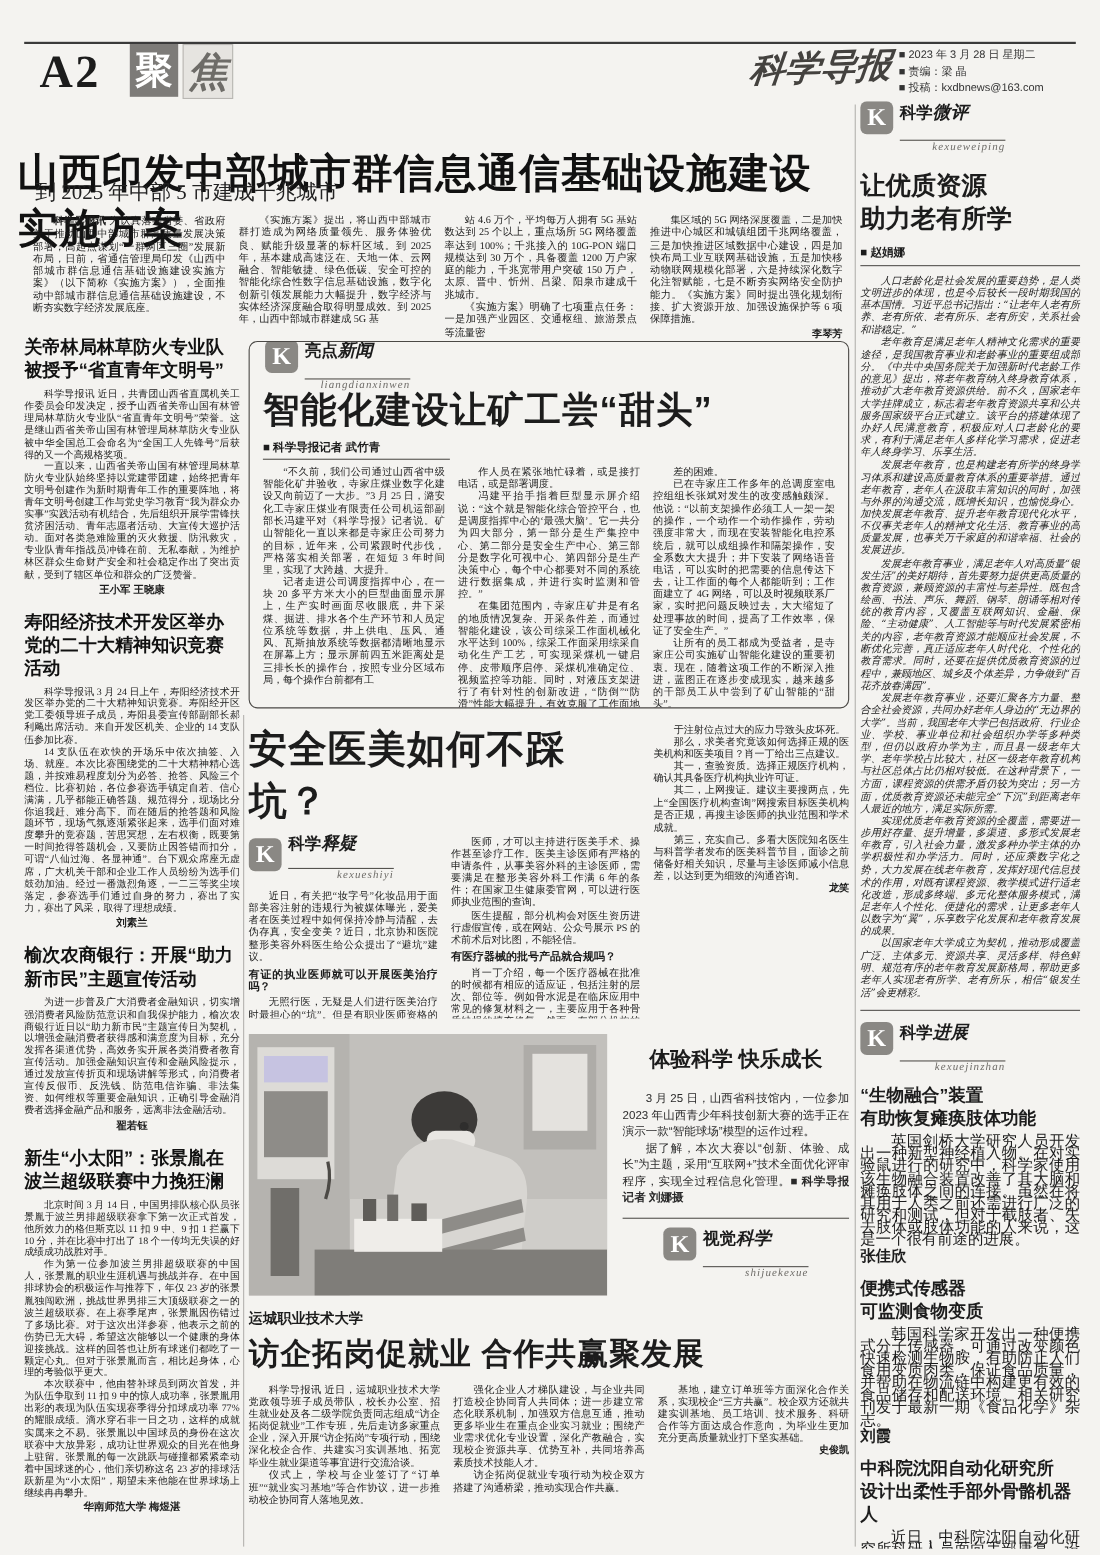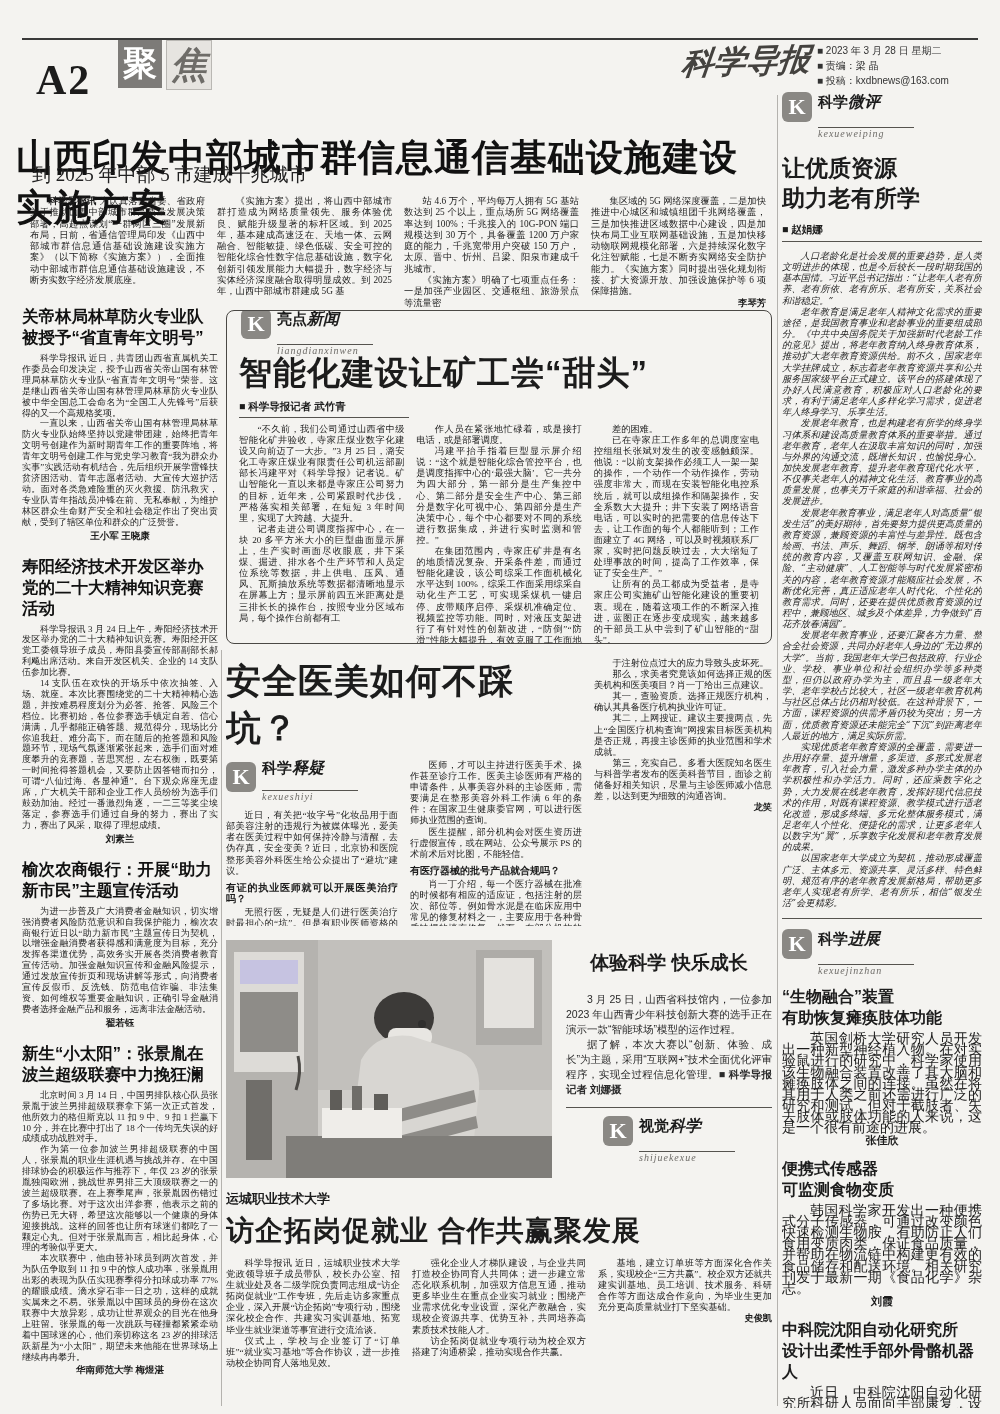--- a/index.html
+++ b/index.html
@@ -1,20 +1,20 @@
 <!DOCTYPE html>
 <html><head>
 <meta charset="utf-8">
 <style>
   html,body{margin:0;padding:0;background:#d8d6d2;}
   .page{position:relative;width:1000px;height:1414px;margin:0 auto;background:#f4f3f0;
         font-family:"Liberation Serif","DejaVu Serif",serif;color:#1c1c1c;overflow:hidden;}
   
   .topline{position:absolute;left:22px;right:22px;top:38px;height:2px;background:#3a3a3a;}
-  .pageno{position:absolute;left:36px;top:56px;font-family:"Liberation Serif",serif;
+  .pageno{position:absolute;left:36px;top:42px;font-family:"Liberation Serif",serif;
           font-size:42px;font-weight:bold;letter-spacing:2px;}
   .focusbox{position:absolute;left:118px;top:40px;display:flex;gap:4px;}
   .focus1{width:44px;height:48px;background:#7d7b78;color:#fff;font-weight:bold;font-size:34px;
           display:flex;align-items:center;justify-content:center;font-family:"Liberation Sans",sans-serif;}
   .focus2{width:44px;height:48px;background:#e6e4e0;color:#6e6c68;border:1px solid #b9b7b3;font-weight:bold;
           font-size:36px;display:flex;align-items:center;justify-content:center;
           font-family:"Liberation Serif",serif;font-style:italic;}
   .paper{position:absolute;right:190px;top:40px;font-size:32px;font-weight:bold;font-style:italic;
          color:#44423f;transform:skew(-8deg) rotate(-2deg);font-family:"Liberation Serif",serif;}
   .mastinfo{position:absolute;right:28px;top:43px;width:155px;font-size:10px;line-height:15px;
@@ -30,21 +30,21 @@
   .news-intro{font-weight:bold;font-family:"Liberation Sans",sans-serif;}
   .byline-r{display:block;text-align:right;font-weight:bold;font-family:"Liberation Sans",sans-serif;}
   
   .klogo{display:flex;align-items:flex-start;gap:6px;}
   .kbox{width:30px;height:30px;background:#8a8884;border-radius:6px;color:#fff;font-weight:bold;
         font-size:22px;display:flex;align-items:center;justify-content:center;
         font-family:"Liberation Serif",serif;flex:0 0 auto;}
   .klogo .names{border-bottom:1px solid #55534f;padding-bottom:14px;min-width:96px;}
   .cn1{font-weight:bold;font-size:15px;font-family:"Liberation Sans",sans-serif;}
   .cn2{font-weight:bold;font-size:16px;font-style:italic;font-family:"Liberation Serif",serif;}
-  .py{font-size:10px;font-style:italic;color:#6e6c68;letter-spacing:1px;}
+  .py{font-size:10px;font-style:italic;color:#6e6c68;letter-spacing:1px;text-align:right;}
   
   .leftrail{position:absolute;left:22px;top:306px;width:196px;height:1100px;overflow:hidden;}
   .lart{margin-bottom:13px;}
   .lart h3{margin:0 0 5px;font-size:16.5px;line-height:21px;font-weight:900;
            font-family:"Liberation Sans",sans-serif;color:#111;}
   .lart p{margin:0;font-size:9px;line-height:10.9px;text-align:justify;text-indent:2em;}
   .lart .sig{text-align:center;font-weight:bold;font-size:9.5px;font-family:"Liberation Sans",sans-serif;margin-top:2px;}
   
   .midwrap{position:absolute;left:226px;top:310px;width:546px;}
   .spotbox{position:relative;border:1.5px solid #4a4845;border-radius:8px;padding:10px 12px 10px;height:312px;overflow:hidden;}
@@ -84,21 +84,21 @@
   .sbtitle{margin:14px 0 10px;font-size:23px;line-height:30px;font-weight:900;
            font-family:"Liberation Sans",sans-serif;}
   .sbby{border-bottom:1.5px solid #55534f;font-weight:bold;font-size:10.5px;
         font-family:"Liberation Sans",sans-serif;padding-bottom:4px;margin-bottom:8px;}
   .kaiti p{margin:0;font-size:9.3px;line-height:11.15px;text-align:justify;text-indent:2em;
            font-style:italic;font-family:"DejaVu Serif","Liberation Serif",serif;color:#222;}
   .sbrule{border-top:1.5px solid #55534f;margin:10px 0 10px;}
   .sbitem{margin:10px 0 4px;}
   .sbitem h4{margin:0 0 5px;font-size:16px;line-height:21px;font-weight:900;font-family:"Liberation Sans",sans-serif;}
   .sbitem p{margin:0;font-size:14px;line-height:11.1px;text-align:justify;text-indent:2em;}
-  .sbitem .sig{text-align:center;font-weight:bold;font-size:11px;font-family:"Liberation Sans",sans-serif;}
+  .sbitem .sig{text-align:left;font-weight:bold;font-size:14px;font-family:"Liberation Sans",sans-serif;}
   .vr{position:absolute;width:1px;background:#b4b2ae;}
 </style>
 </head>
 <body>
 
 <div class="page">
 
   <div class="topline"></div>
   <div class="pageno">A2</div>
   <div class="focusbox">

